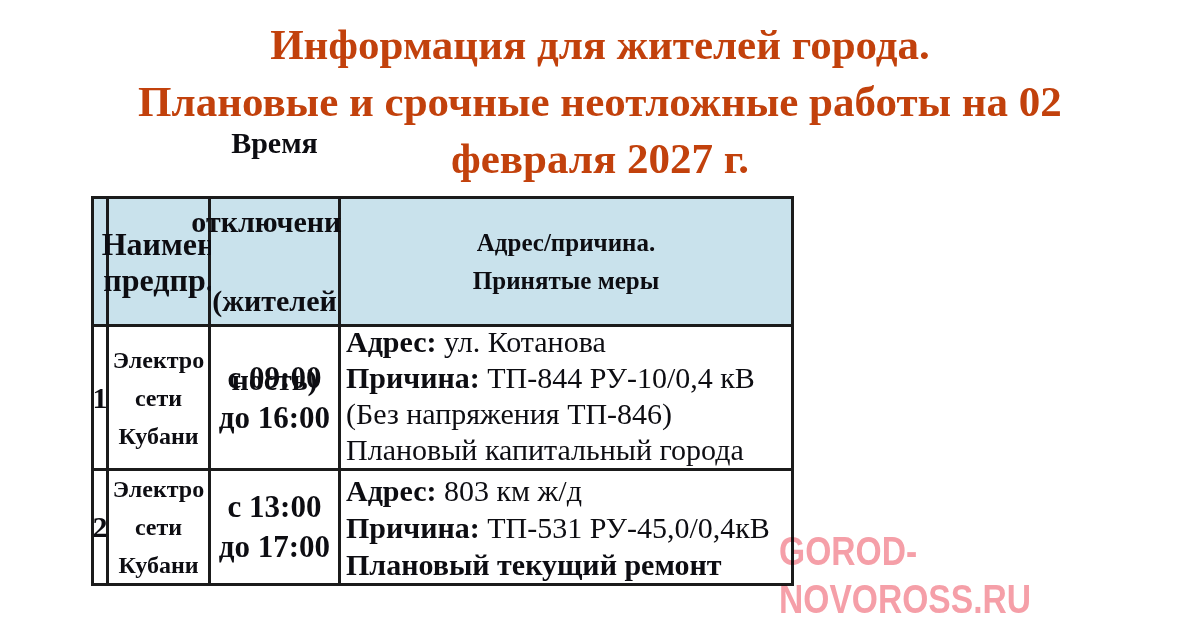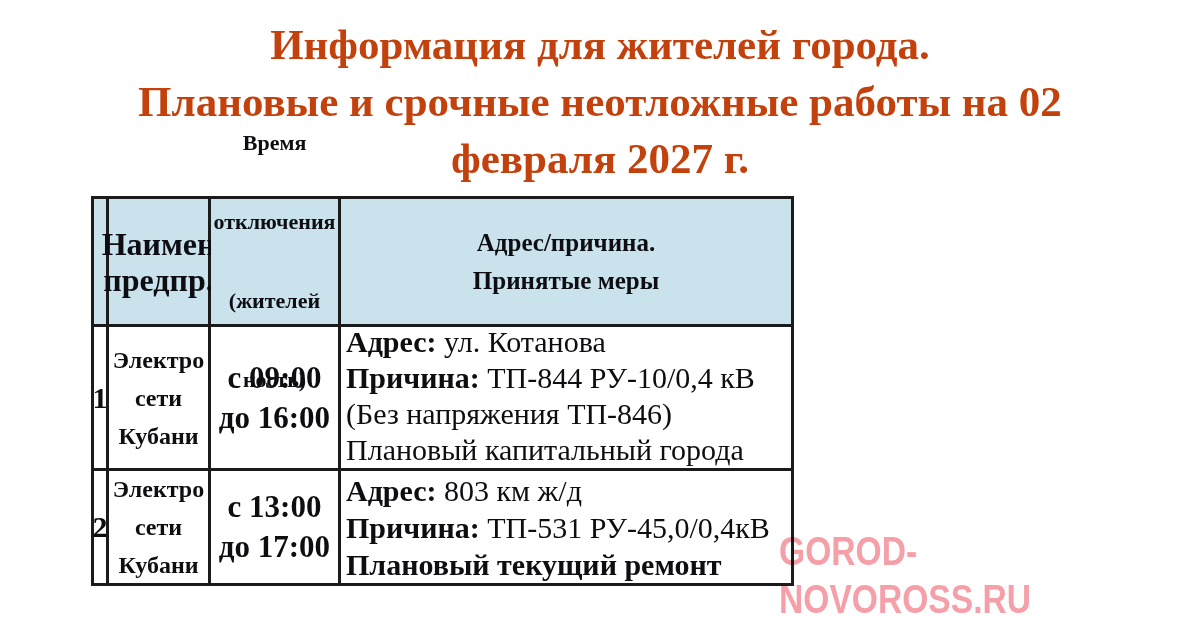--- a/index.html
+++ b/index.html
@@ -11,21 +11,21 @@
        grid-template-columns:15px 102px 130px 450px;
        grid-template-rows:128px 144px 112px;
        border:3px solid #1b1b1b;background:#fff;}
   .cell{border-right:3px solid #1b1b1b;border-bottom:3px solid #1b1b1b;
         display:flex;flex-direction:column;align-items:center;justify-content:center;
         text-align:center;font-weight:bold;overflow:visible;}
   .lastcol{border-right:none;}
   .lastrow{border-bottom:none;}
   .hdr{background:#c9e2ec;}
   .hdr-name{font-size:32px;line-height:36px;}
-  .hdr-time{font-size:22px;line-height:32px;gap:47px;}
+  .hdr-time{font-size:30px;line-height:32px;gap:47px;}
   .hdr-addr{font-size:25px;line-height:38px;}
   .num{font-size:30px;}
   .company{font-size:24px;line-height:38px;}
   .time{font-size:31px;line-height:40px;}
   .nowrap{white-space:nowrap;}
   .details{align-items:flex-start;justify-content:flex-end;text-align:left;
            font-weight:normal;font-size:30px;line-height:36px;padding:3px 2px 0 5px;}
   .details .ln{white-space:pre-wrap;}
   .details b{font-weight:bold;}
   .wm{position:absolute;left:779px;top:527px;

